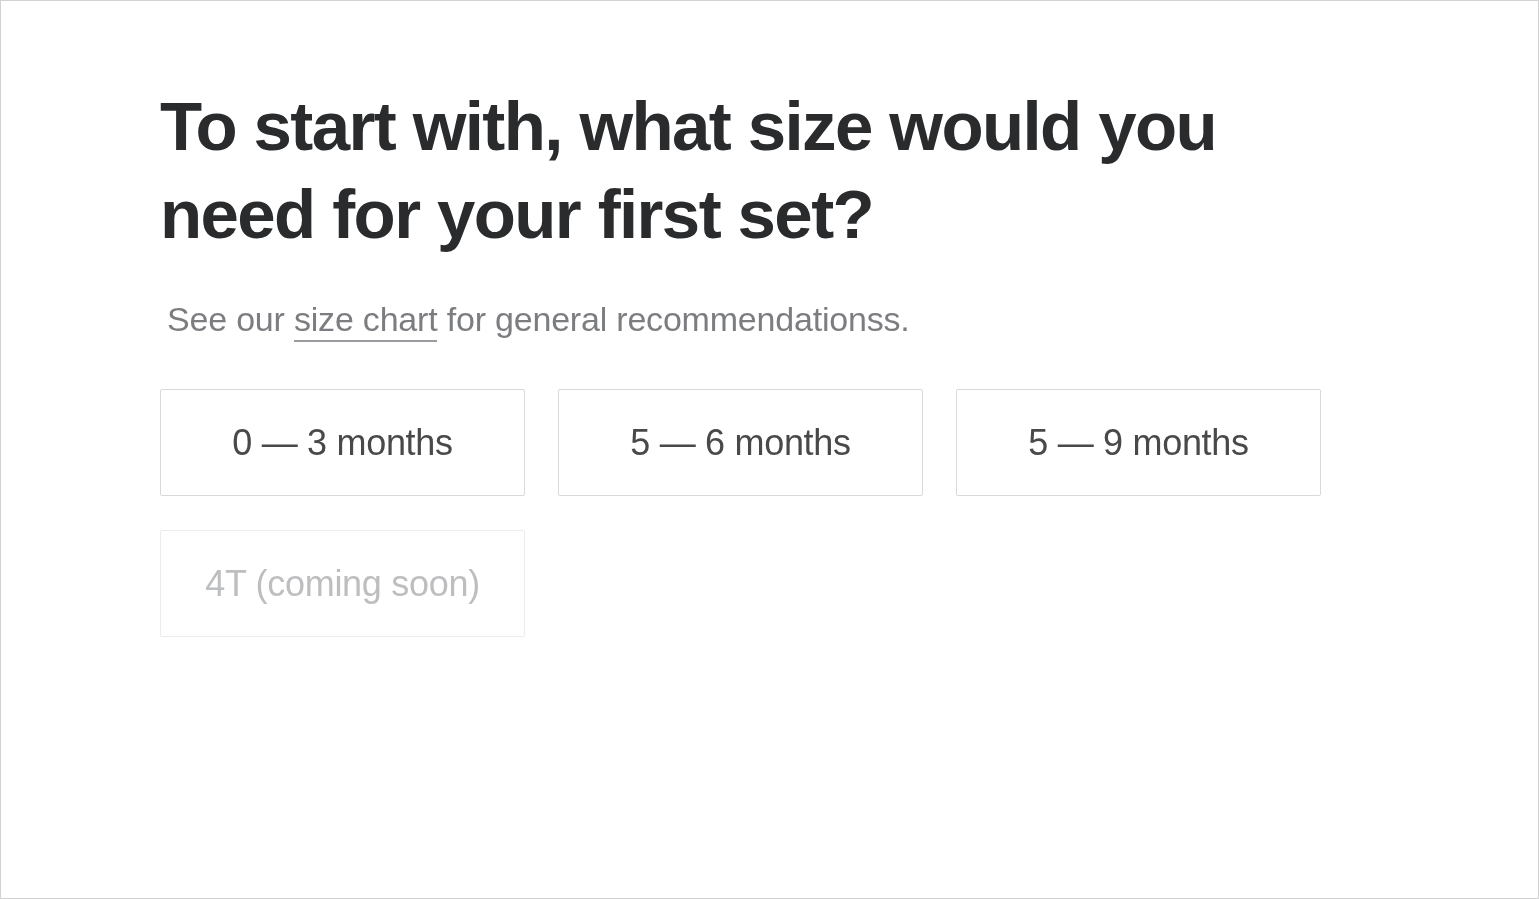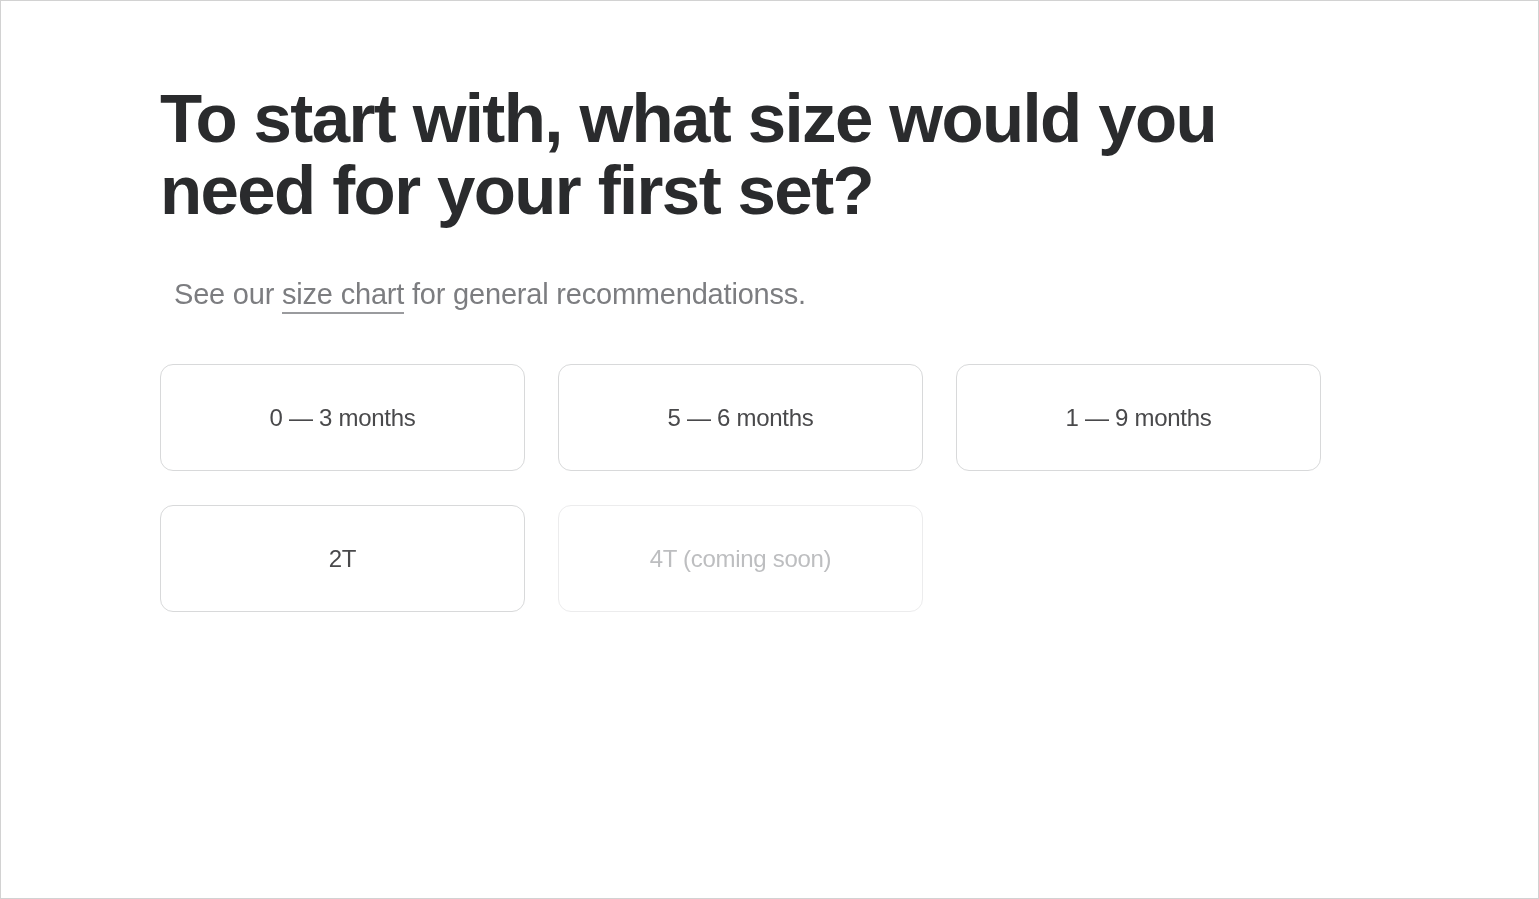--- a/index.html
+++ b/index.html
@@ -27,31 +27,31 @@
     position: absolute;
     left: 159px;
     top: 0;
     width: 1160px;
   }
 
   .page-title {
     margin: 0;
     padding-top: 82px;
     font-size: 69px;
-    line-height: 72px;
+    line-height: 88px;
     font-weight: 700;
     letter-spacing: -1.6px;
     color: #2a2b2d;
     max-width: 1130px;
   }
 
   .subtitle {
-    margin: 14px;
+    margin: 7px;
     padding-top: 34px;
-    font-size: 29px;
+    font-size: 34px;
     line-height: 38px;
     font-weight: 400;
     letter-spacing: -0.2px;
     color: #7c7d80;
   }
 
   .subtitle .link {
     color: #7c7d80;
     text-decoration: none;
     border-bottom: 2px solid #9a9b9e;
@@ -66,26 +66,26 @@
     column-gap: 33px;
     row-gap: 34px;
     width: 1157px;
   }
 
   .size-option {
     height: 107px;
     box-sizing: border-box;
     background: #ffffff;
     border: 1px solid #d8d9da;
-    border-radius: 13px;
+    border-radius: 2px;
     display: flex;
     align-items: center;
     justify-content: center;
     font-family: "Liberation Sans", "DejaVu Sans", sans-serif;
-    font-size: 24px;
+    font-size: 36px;
     line-height: 1;
     letter-spacing: -0.3px;
     color: #49494b;
     cursor: pointer;
     padding: 0;
     text-align: center;
     transition: border-color 120ms ease;
   }
 
   .size-option.is-disabled {
@@ -101,19 +101,18 @@
 <div class="viewport">
   <div class="content">
 
     <h1 class="page-title">To start with, what size would you need for your first set?</h1>
 
     <p class="subtitle"><span>See our </span><a class="link" href="#">size chart</a><span> for general recommendationss.</span></p>
 
     <div class="size-grid">
       <button class="size-option" type="button">0 — 3 months</button>
       <button class="size-option" type="button">5 — 6 months</button>
-      <button class="size-option" type="button">1 — 9 months</button>
-      <button class="size-option" type="button">2T</button>
+      <button class="size-option" type="button">5 — 9 months</button>
       <button class="size-option is-disabled" type="button" disabled="">4T (coming soon)</button>
     </div>
 
   </div>
 </div>
 
 </body></html>

